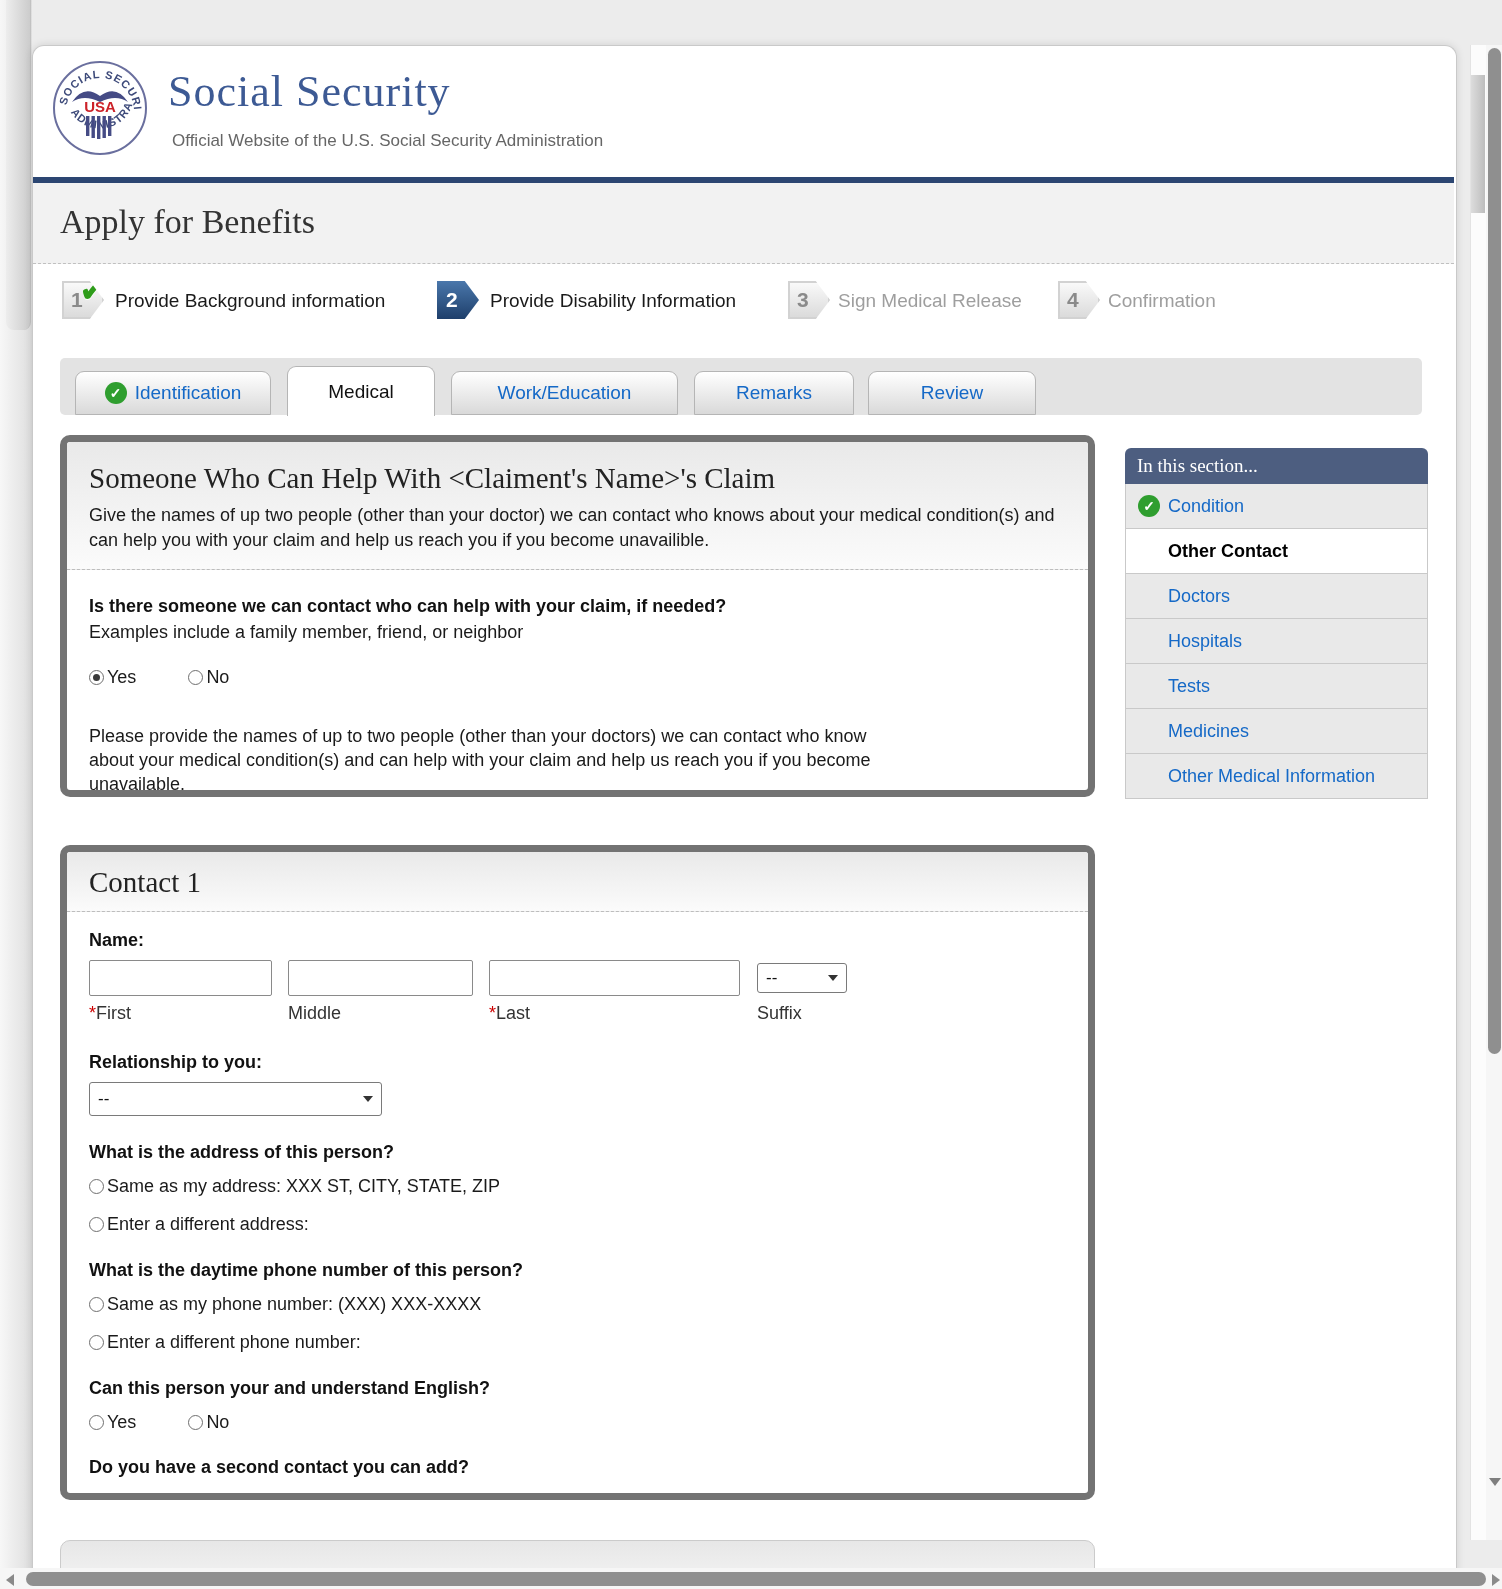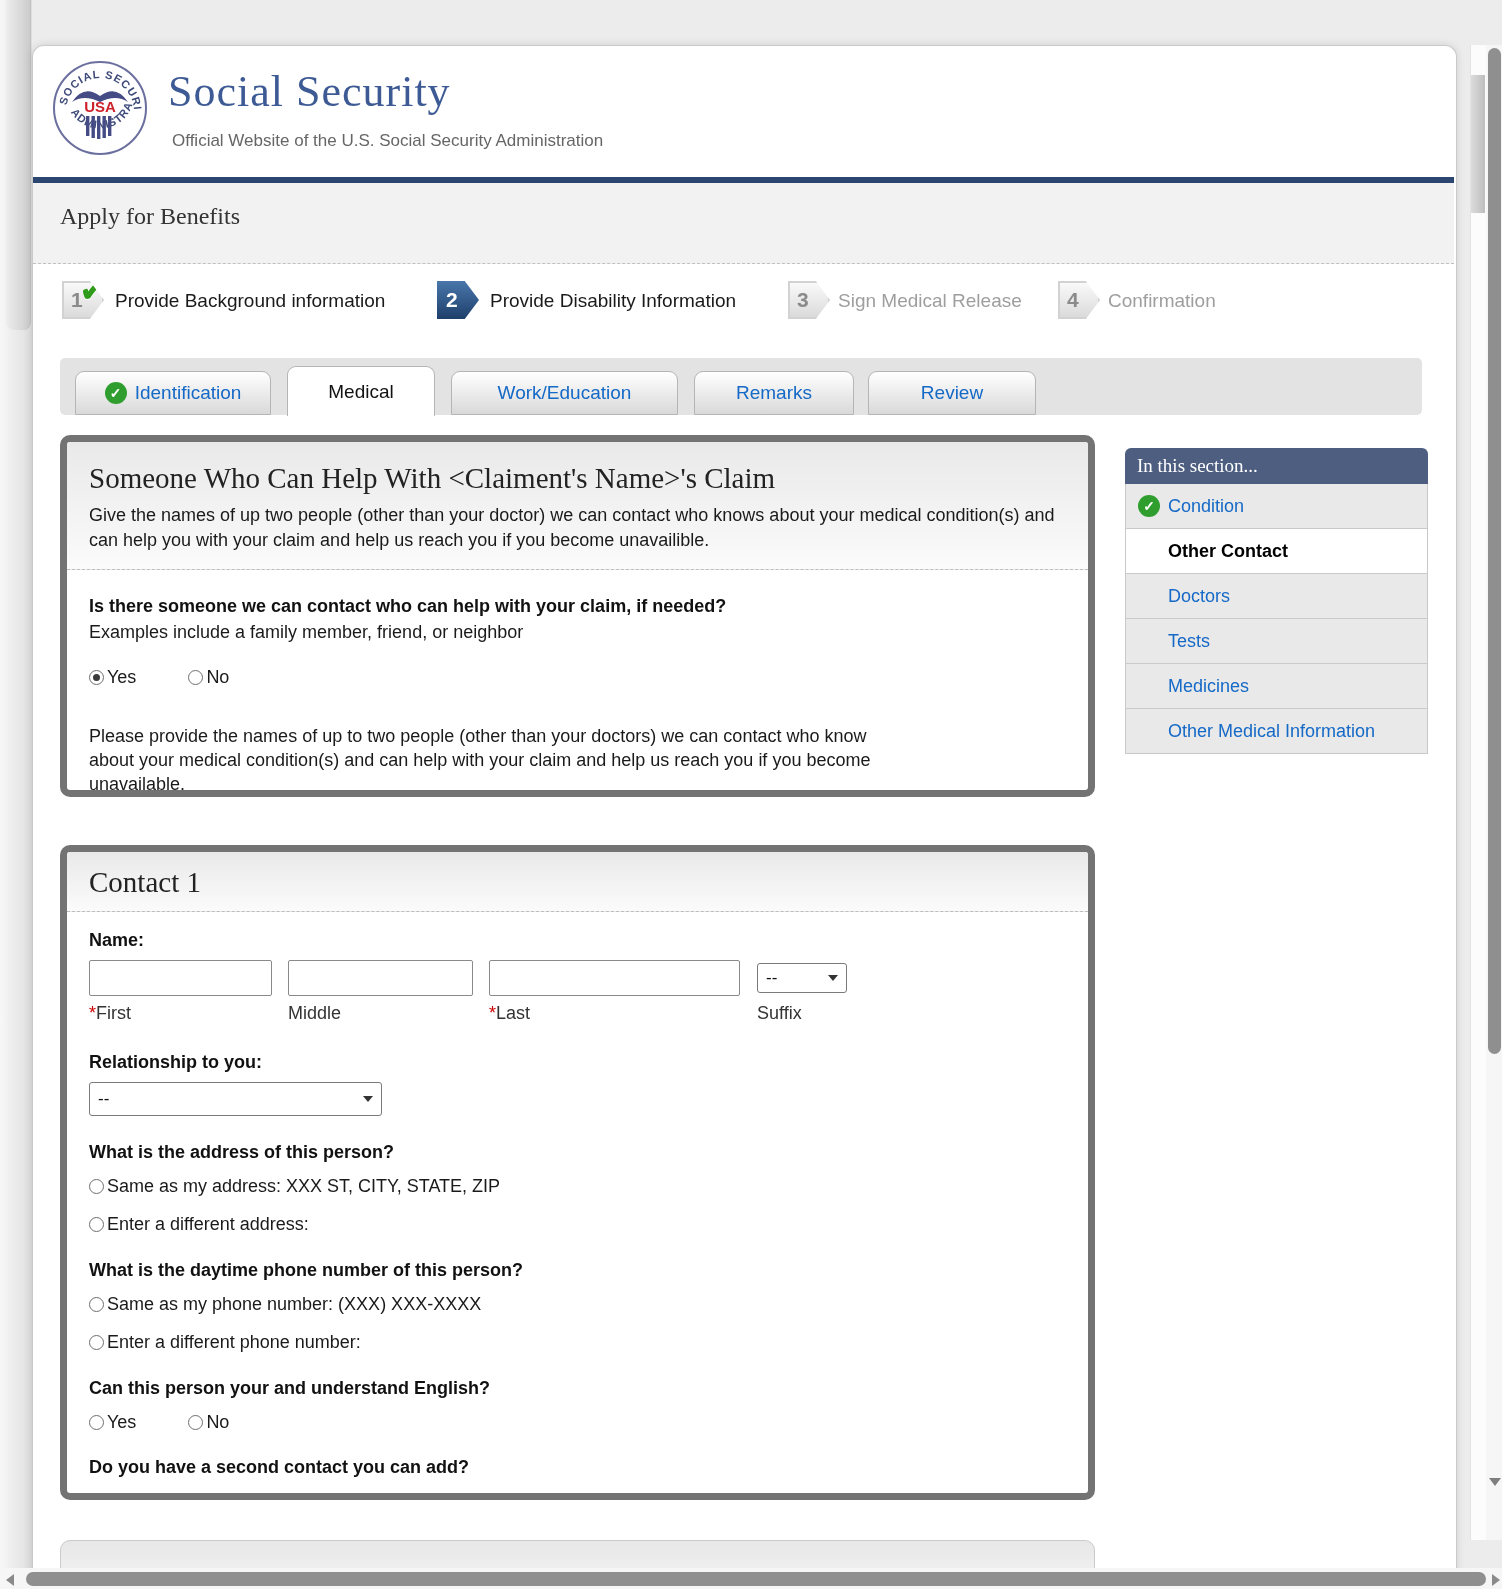--- a/index.html
+++ b/index.html
@@ -11,21 +11,21 @@
   
   #left-strip{left:0;top:0;width:32px;height:1589px;background:linear-gradient(to right,#f7f7f7,#dedede);}
   #left-tab{left:6px;top:0;width:24px;height:330px;background:linear-gradient(to right,#ededed,#cccccc);border-radius:0 0 8px 8px;border-right:1px solid #c2c2c2;}
   #card{left:32px;top:45px;width:1423px;height:1544px;background:#fff;border:1px solid #c9c9c9;border-bottom:none;border-radius:12px 12px 0 0;box-shadow:0 0 8px rgba(0,0,0,.12);}
 
   
   #brand{left:168px;top:66px;font-size:44px;color:#3d5a94;letter-spacing:1px;}
   #tagline{left:172px;top:131px;font-size:17px;color:#666;}
   #divider{left:33px;top:177px;width:1421px;height:6px;background:#2c4672;}
   #title-band{left:33px;top:183px;width:1421px;height:80px;background:#f2f2f2;border-bottom:1px dashed #c0c0c0;}
-  #page-title{left:60px;top:203px;font-size:24px;color:#333;}
+  #page-title{left:60px;top:203px;font-size:34px;color:#333;}
 
   
   .step-badge{width:42px;height:38px;display:flex;align-items:center;padding-left:9px;box-sizing:border-box;font-size:21px;font-weight:bold;clip-path:polygon(0 0,66% 0,100% 50%,66% 100%,0 100%);}
   .step-gray{background:linear-gradient(#fbfbfb,#d9d9d9);color:#8a8a8a;box-shadow:inset 0 0 0 2px #d2d2d2;}
   .step-blue{background:linear-gradient(#4a77ab,#1e3f6b);color:#fff;}
   .step-label{font-size:19px;color:#1a1a1a;}
   .step-label.dim{color:#9e9e9e;}
   .step-check{position:absolute;top:-8px;left:18px;color:#2e9c1a;font-size:30px;font-weight:bold;text-shadow:0 1px 0 #fff;}
 
   
@@ -182,20 +182,23 @@
       <span class="gcheck">✓</span>
       <span>Condition</span>
     </div>
     <div class="side-item active">
       <span>Other Contact</span>
     </div>
     <div class="side-item">
       <span>Doctors</span>
     </div>
     <div class="side-item">
+      <span>Hospitals</span>
+    </div>
+    <div class="side-item">
       <span>Tests</span>
     </div>
     <div class="side-item">
       <span>Medicines</span>
     </div>
     <div class="side-item">
       <span>Other Medical Information</span>
     </div>
   </div>
 

